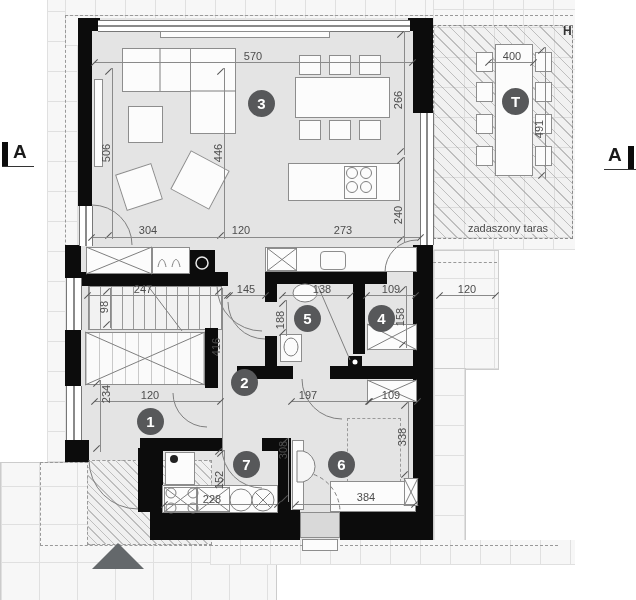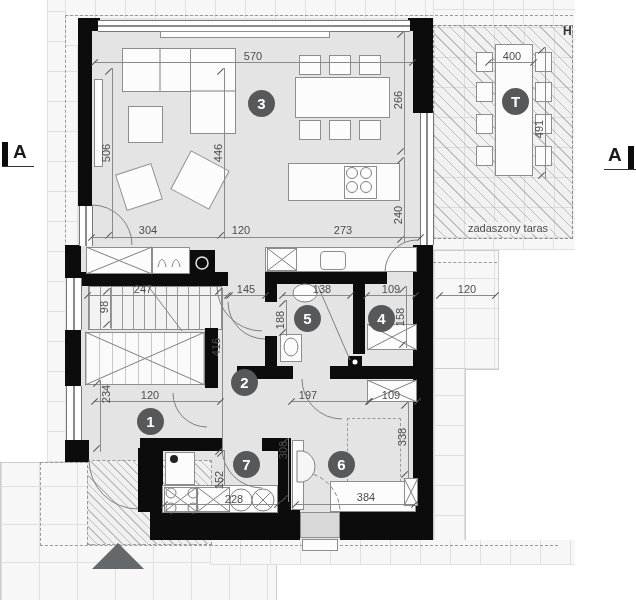--- a/index.html
+++ b/index.html
@@ -252,21 +252,21 @@
   <span class="dim v" style="left:216px;top:347px">416</span>
   <span class="dim v" style="left:400px;top:317px">158</span>
   <span class="dim v" style="left:106px;top:394px">234</span>
   <span class="dim" style="left:150px;top:395px">120</span>
   <span class="dim" style="left:308px;top:395px">197</span>
   <span class="dim" style="left:391px;top:395px">109</span>
   <span class="dim v" style="left:402px;top:437px">338</span>
   <span class="dim v" style="left:283px;top:450px">308</span>
   <span class="dim" style="left:366px;top:497px">384</span>
   <span class="dim v" style="left:219px;top:480px">152</span>
-  <span class="dim" style="left:234px;top:499px">228</span>
+  <span class="dim" style="left:212px;top:499px">228</span>
 
   <div class="circle" style="left:137px;top:408px">1</div>
   <div class="circle" style="left:231px;top:369px">2</div>
   <div class="circle" style="left:248px;top:90px">3</div>
   <div class="circle" style="left:368px;top:305px">4</div>
   <div class="circle" style="left:294px;top:305px">5</div>
   <div class="circle" style="left:328px;top:451px">6</div>
   <div class="circle" style="left:233px;top:451px">7</div>
   <div class="circle" style="left:502px;top:88px">T</div>
 

